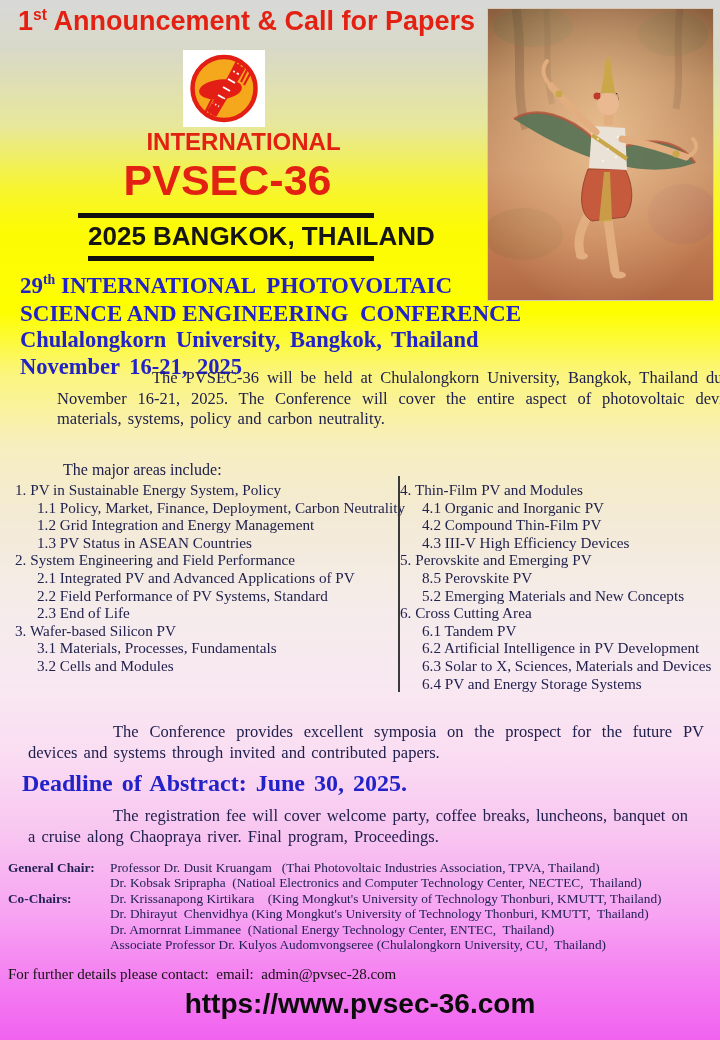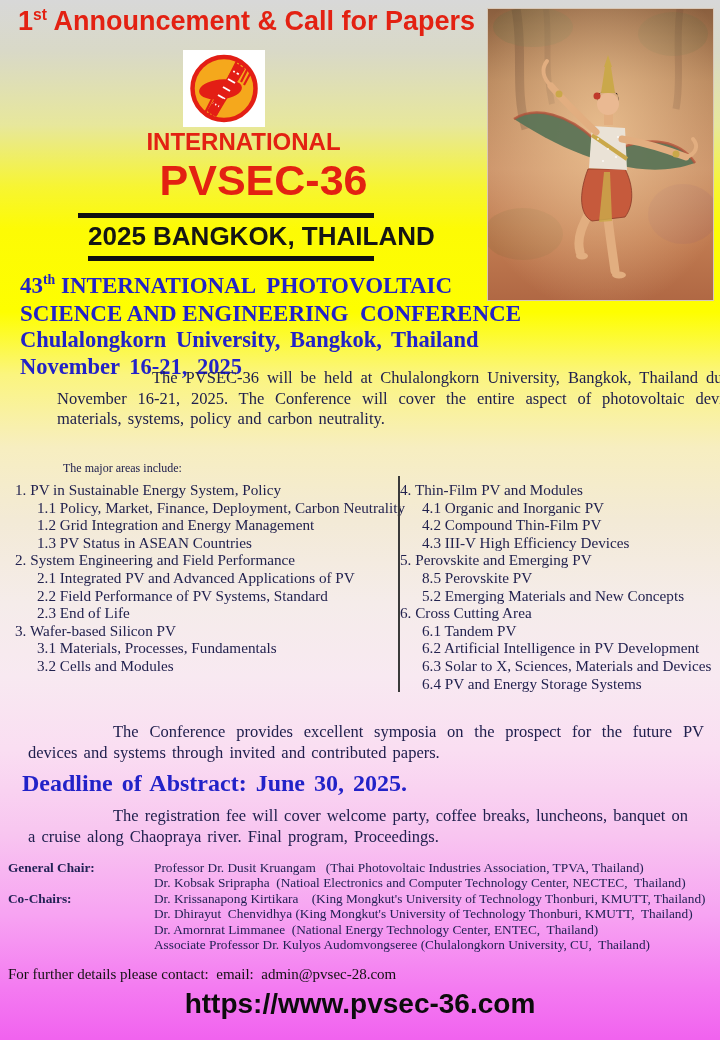--- a/index.html
+++ b/index.html
@@ -17,21 +17,21 @@
     font-size:27px;color:#e32112;white-space:pre;
   }
   .announcement sup{font-size:58%;vertical-align:super;}
   .logo-box{position:absolute;left:183px;top:50px;width:82px;height:77px;background:#fff;}
   .intl{
     position:absolute;left:16px;top:128px;width:455px;text-align:center;
     font-family:"Liberation Sans",sans-serif;font-weight:bold;font-size:24px;color:#e32112;
   }
   .pvsec{
     position:absolute;left:0;top:156px;width:455px;text-align:center;
-    font-family:"Liberation Sans",sans-serif;font-weight:bold;font-size:43px;color:#e32112;padding-left:36px;
+    font-family:"Liberation Sans",sans-serif;font-weight:bold;font-size:43px;color:#e32112;
   }
   .rule{position:absolute;background:#101010;height:5px;}
   .rule1{left:78px;top:213px;width:296px;}
   .rule2{left:88px;top:256px;width:286px;}
   .bangkok{
     position:absolute;left:88px;top:221px;
     font-family:"Liberation Sans",sans-serif;font-weight:bold;font-size:26px;color:#151515;
   }
   .conf-title{
     position:absolute;left:20px;top:266px;
@@ -43,33 +43,33 @@
     font-weight:bold;font-size:22.5px;line-height:27px;color:#2222c8;word-spacing:4px;
   }
   .dancer{position:absolute;left:487px;top:8px;width:225px;height:291px;border:1px solid #d8c8b8;}
   .body-par{
     margin:0;color:#20204e;font-size:16.5px;line-height:20.5px;
     text-align:justify;position:absolute;word-spacing:2px;
   }
   .par1{left:15px;top:368px;width:692px;text-indent:95px;margin-left:42px;}
   .par2{left:28px;top:722px;width:676px;text-indent:85px;}
   .par3{left:28px;top:806px;width:660px;text-indent:85px;}
-  .areas-intro{position:absolute;left:63px;top:461px;font-size:12px;color:#20204e;}
+  .areas-intro{position:absolute;left:63px;top:461px;font-size:16px;color:#20204e;}
   .areas-col{position:absolute;top:481px;color:#22224f;font-size:15.2px;line-height:17.6px;}
   .areas-left{left:15px;width:382px;}
   .areas-right{left:400px;width:302px;}
   .area-line{white-space:nowrap;}
   .area-line.sub{padding-left:22px;}
   .vdivider{position:absolute;left:398px;top:476px;width:2px;height:216px;background:#3a3a3a;}
   .deadline{
     position:absolute;left:22px;top:770px;
     font-weight:bold;font-size:24px;color:#2222c8;word-spacing:3px;
   }
   .chairs{position:absolute;left:8px;top:860px;width:706px;color:#222255;font-size:13.3px;line-height:15.4px;}
-  .chair-row{display:flex;gap:44px;}
+  .chair-row{display:flex;}
   .chair-label{flex:0 0 102px;font-weight:bold;white-space:pre-wrap;}
   .chair-text{white-space:pre-wrap;}
   .contact{position:absolute;left:8px;top:966px;font-size:15px;color:#111;white-space:pre-wrap;}
   .contact .email{color:#111;}
   .url{
     position:absolute;left:0;top:988px;width:720px;text-align:center;
     font-family:"Liberation Sans",sans-serif;font-weight:bold;font-size:28px;color:#0c0c0c;
   }
 </style>
 </head>
@@ -106,21 +106,21 @@
     </svg>
   </div>
 
   <div class="intl">INTERNATIONAL</div>
   <div class="pvsec">PVSEC-36</div>
 
   <div class="rule rule1"></div>
   <div class="bangkok">2025 BANGKOK, THAILAND</div>
   <div class="rule rule2"></div>
 
-  <div class="conf-title"><span>43</span><sup>th</sup><span> INTERNATIONAL  PHOTOVOLTAIC</span><br><span>SCIENCE AND ENGINEERING  CONFERENCE</span></div>
+  <div class="conf-title"><span>29</span><sup>th</sup><span> INTERNATIONAL  PHOTOVOLTAIC</span><br><span>SCIENCE AND ENGINEERING  CONFERENCE</span></div>
 
   <div class="venue">
     <div>Chulalongkorn University, Bangkok, Thailand</div>
     <div>November 16-21, 2025</div>
   </div>
 
   <div class="dancer">
     <svg viewBox="0 0 225 291" width="225" height="291">
       <defs>
         <linearGradient id="dbg" x1="0" y1="0" x2="0" y2="1">

